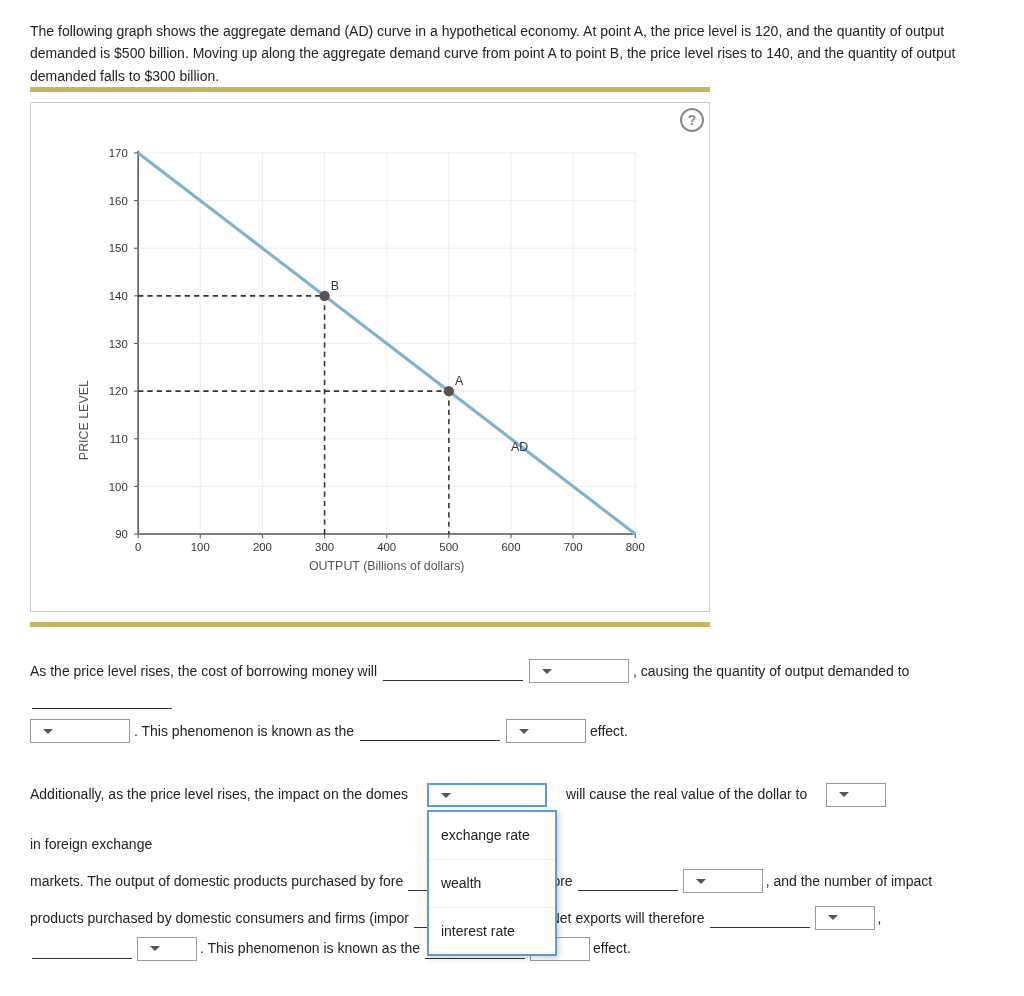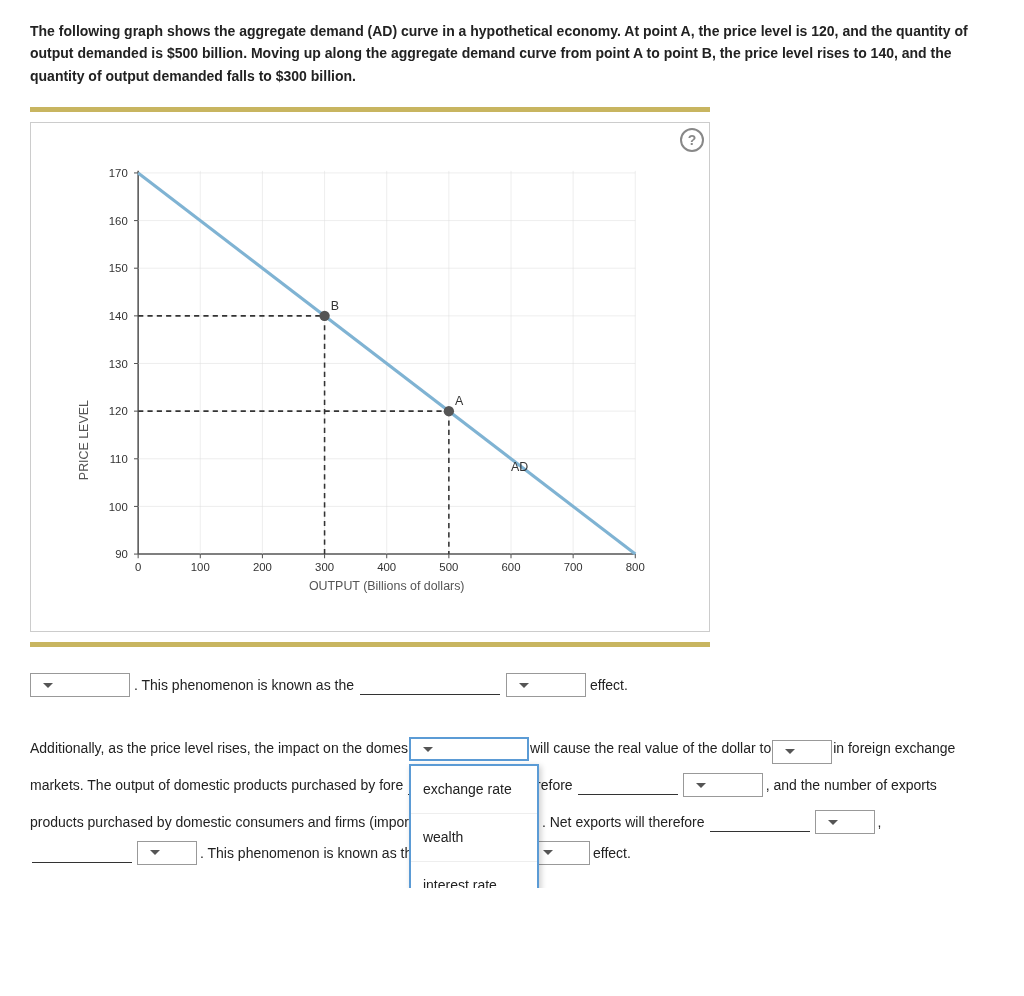--- a/index.html
+++ b/index.html
@@ -7,23 +7,21 @@
       font-family: Arial, sans-serif;
       font-size: 14px;
       background: #fff;
       color: #222;
       padding: 20px 30px;
       width: 1024px;
     }
 
     .intro-text {
       line-height: 1.6;
-      margin-bottom: 20px;
       max-width: 980px;
-      font-weight: bold;
     }
 
     .help-icon {
       position: absolute;
       top: 5px;
       right: 5px;
       width: 24px;
       height: 24px;
       border-radius: 50%;
       border: 2px solid #888;
@@ -232,34 +230,41 @@
 
       <circle cx="360" cy="252" r="5" fill="#555"></circle>
       <text x="366" y="246" font-size="12" fill="#333" font-family="Arial">A</text>
 
     </svg>
   </div>
 </div>
 
 <div class="questions-section">
 
+  <div class="q-line">
+    <span>As the price level rises, the cost of borrowing money will</span>
+    <span class="blank-line"></span>
+    <div class="dropdown" style="min-width:100px;"></div>
+    <span>, causing the quantity of output demanded to</span>
+    <span class="blank-line"></span>
+  </div>
 
   <div class="q-line" style="margin-top:-6px;">
     <div class="dropdown" style="min-width:100px;"></div>
     <span>. This phenomenon is known as the</span>
     <span class="blank-line"></span>
     <div class="dropdown" style="min-width:80px;"></div>
     <span>effect.</span>
   </div>
 
   <div style="height: 20px;"></div>
 
   <div style="line-height: 2.2; max-width: 980px;">
 
-    <div style="margin-bottom: 6px; display: flex; flex-wrap: wrap; align-items: flex-end; gap: 1px;">
+    <div style="margin-bottom: 6px; display: flex; flex-wrap: wrap; align-items: center; gap: 19px;">
       <span>Additionally, as the price level rises, the impact on the domes</span>
 
       <div class="popup-wrapper">
         <div class="dropdown" style="min-width:120px; border: 2px solid #5b9bd5;">
           <span></span>
         </div>
         <div class="dropdown-popup visible-popup">
           <div class="dropdown-popup-item">exchange rate</div>
           <div class="dropdown-popup-item">wealth</div>
           <div class="dropdown-popup-item">interest rate</div>
@@ -270,21 +275,21 @@
       <div class="dropdown dropdown-small"></div>
       <span>in foreign exchange</span>
     </div>
 
     <div style="margin-bottom: 6px; display: flex; flex-wrap: wrap; align-items: center; gap: 3px;">
       <span>markets. The output of domestic products purchased by fore</span>
       <span class="blank-line" style="min-width: 80px;"></span>
       <span>will therefore</span>
       <span class="blank-line" style="min-width: 100px;"></span>
       <div class="dropdown" style="min-width:80px;"></div>
-      <span>, and the number of exports</span>
+      <span>, and the number of impact</span>
     </div>
 
     <div style="display: flex; flex-wrap: wrap; align-items: center; gap: 3px;">
       <span>products purchased by domestic consumers and firms (impor</span>
       <span class="blank-line" style="min-width: 60px;"></span>
       <div class="dropdown dropdown-small"></div>
       <span>. Net exports will therefore</span>
       <span class="blank-line" style="min-width: 100px;"></span>
       <div class="dropdown dropdown-small"></div>
       <span>,</span>

